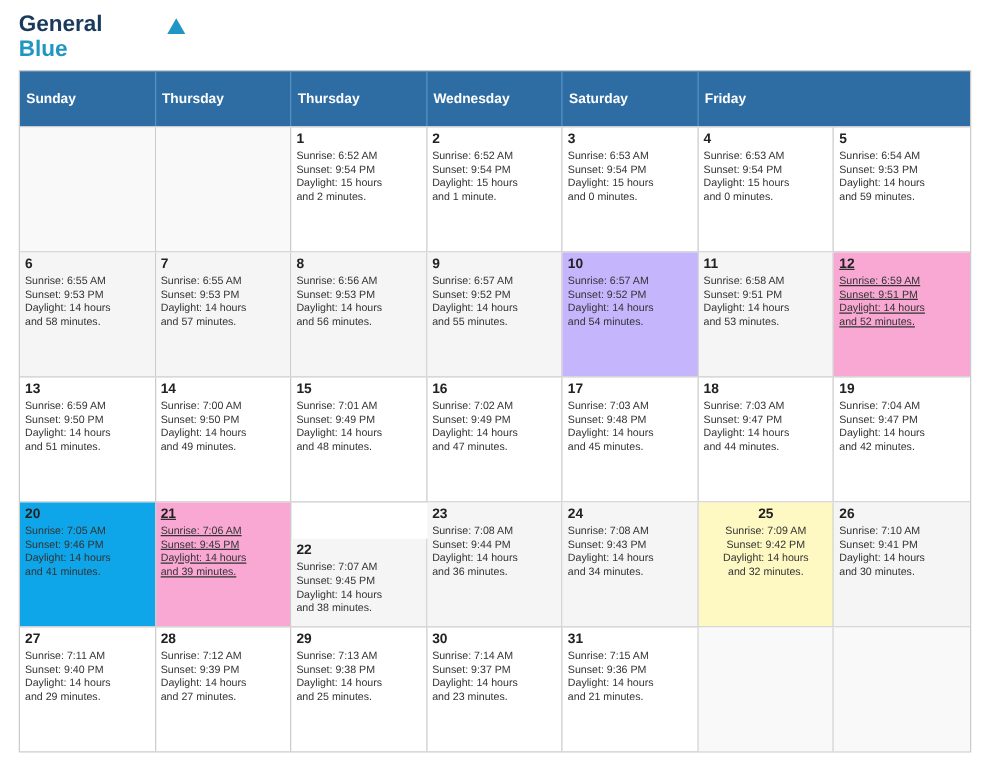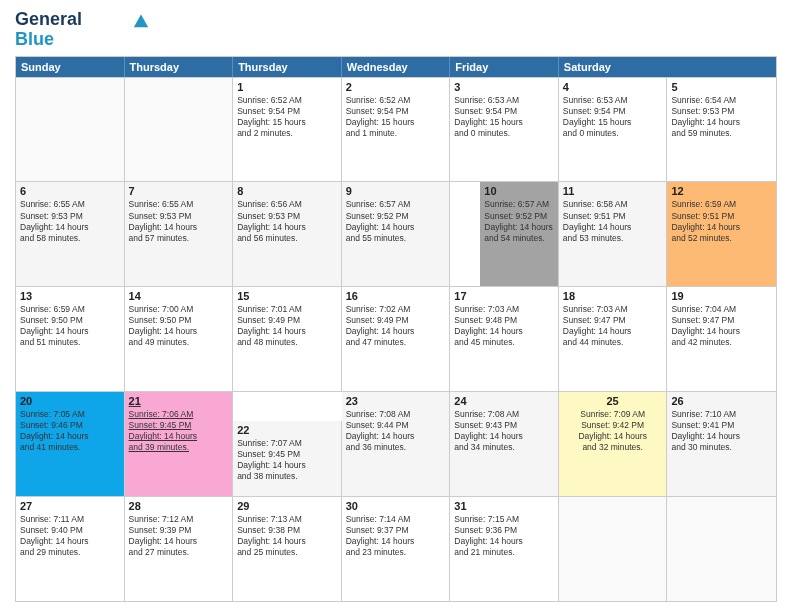--- a/index.html
+++ b/index.html
@@ -60,21 +60,21 @@
     }
     .calendar-header {
       display: grid;
       grid-template-columns: repeat(7, 1fr);
       background: #2e6da4;
     }
     .cal-header-cell {
       color: #fff;
       font-size: 11px;
       font-weight: bold;
-      padding: 4px 5px;
+      padding: 16px 5px;
       border-right: 1px solid #5591c4;
       text-align: left;
     }
     .cal-header-cell:last-child { border-right: none; }
     .calendar-body {
       flex: 1;
       display: flex;
       flex-direction: column;
     }
     .cal-row {
@@ -126,22 +126,22 @@
       <div class="subtitle"></div>
     </div>
   </div>
 
   <div class="calendar">
     <div class="calendar-header">
     <div class="cal-header-cell">Sunday</div>
         <div class="cal-header-cell">Thursday</div>
         <div class="cal-header-cell">Thursday</div>
         <div class="cal-header-cell">Wednesday</div>
+        <div class="cal-header-cell">Saturday</div>
         <div class="cal-header-cell">Friday</div>
-        <div class="cal-header-cell">Saturday</div>
       </div>
     <div class="calendar-body">
     <div class="cal-row">
           <div class="cal-cell empty"></div>
           <div class="cal-cell empty"></div>
           <div class="cal-cell">
             <div class="day-num">1</div>
             <div class="cell-line">Sunrise: 6:52 AM</div>
             <div class="cell-line">Sunset: 9:54 PM</div>
             <div class="cell-line">Daylight: 15 hours</div>
@@ -198,35 +198,35 @@
             <div class="cell-line">Daylight: 14 hours</div>
             <div class="cell-line">and 56 minutes.</div>
           </div>
           <div class="cal-cell" style="background: rgb(245, 245, 245);">
             <div class="day-num">9</div>
             <div class="cell-line">Sunrise: 6:57 AM</div>
             <div class="cell-line">Sunset: 9:52 PM</div>
             <div class="cell-line">Daylight: 14 hours</div>
             <div class="cell-line">and 55 minutes.</div>
           </div>
-          <div class="cal-cell" style="background: #a3a3a3; margin-left: 30px;">
+          <div class="cal-cell" style="background: #c4b5fd;">
             <div class="day-num">10</div>
             <div class="cell-line">Sunrise: 6:57 AM</div>
             <div class="cell-line">Sunset: 9:52 PM</div>
             <div class="cell-line">Daylight: 14 hours</div>
             <div class="cell-line">and 54 minutes.</div>
           </div>
           <div class="cal-cell" style="background: rgb(245, 245, 245);">
             <div class="day-num">11</div>
             <div class="cell-line">Sunrise: 6:58 AM</div>
             <div class="cell-line">Sunset: 9:51 PM</div>
             <div class="cell-line">Daylight: 14 hours</div>
             <div class="cell-line">and 53 minutes.</div>
           </div>
-          <div class="cal-cell" style="background: #fdba74;">
+          <div class="cal-cell" style="background: #f9a8d4; text-decoration: underline;">
             <div class="day-num">12</div>
             <div class="cell-line">Sunrise: 6:59 AM</div>
             <div class="cell-line">Sunset: 9:51 PM</div>
             <div class="cell-line">Daylight: 14 hours</div>
             <div class="cell-line">and 52 minutes.</div>
           </div>
         </div>
         <div class="cal-row">
           <div class="cal-cell">
             <div class="day-num">13</div>

